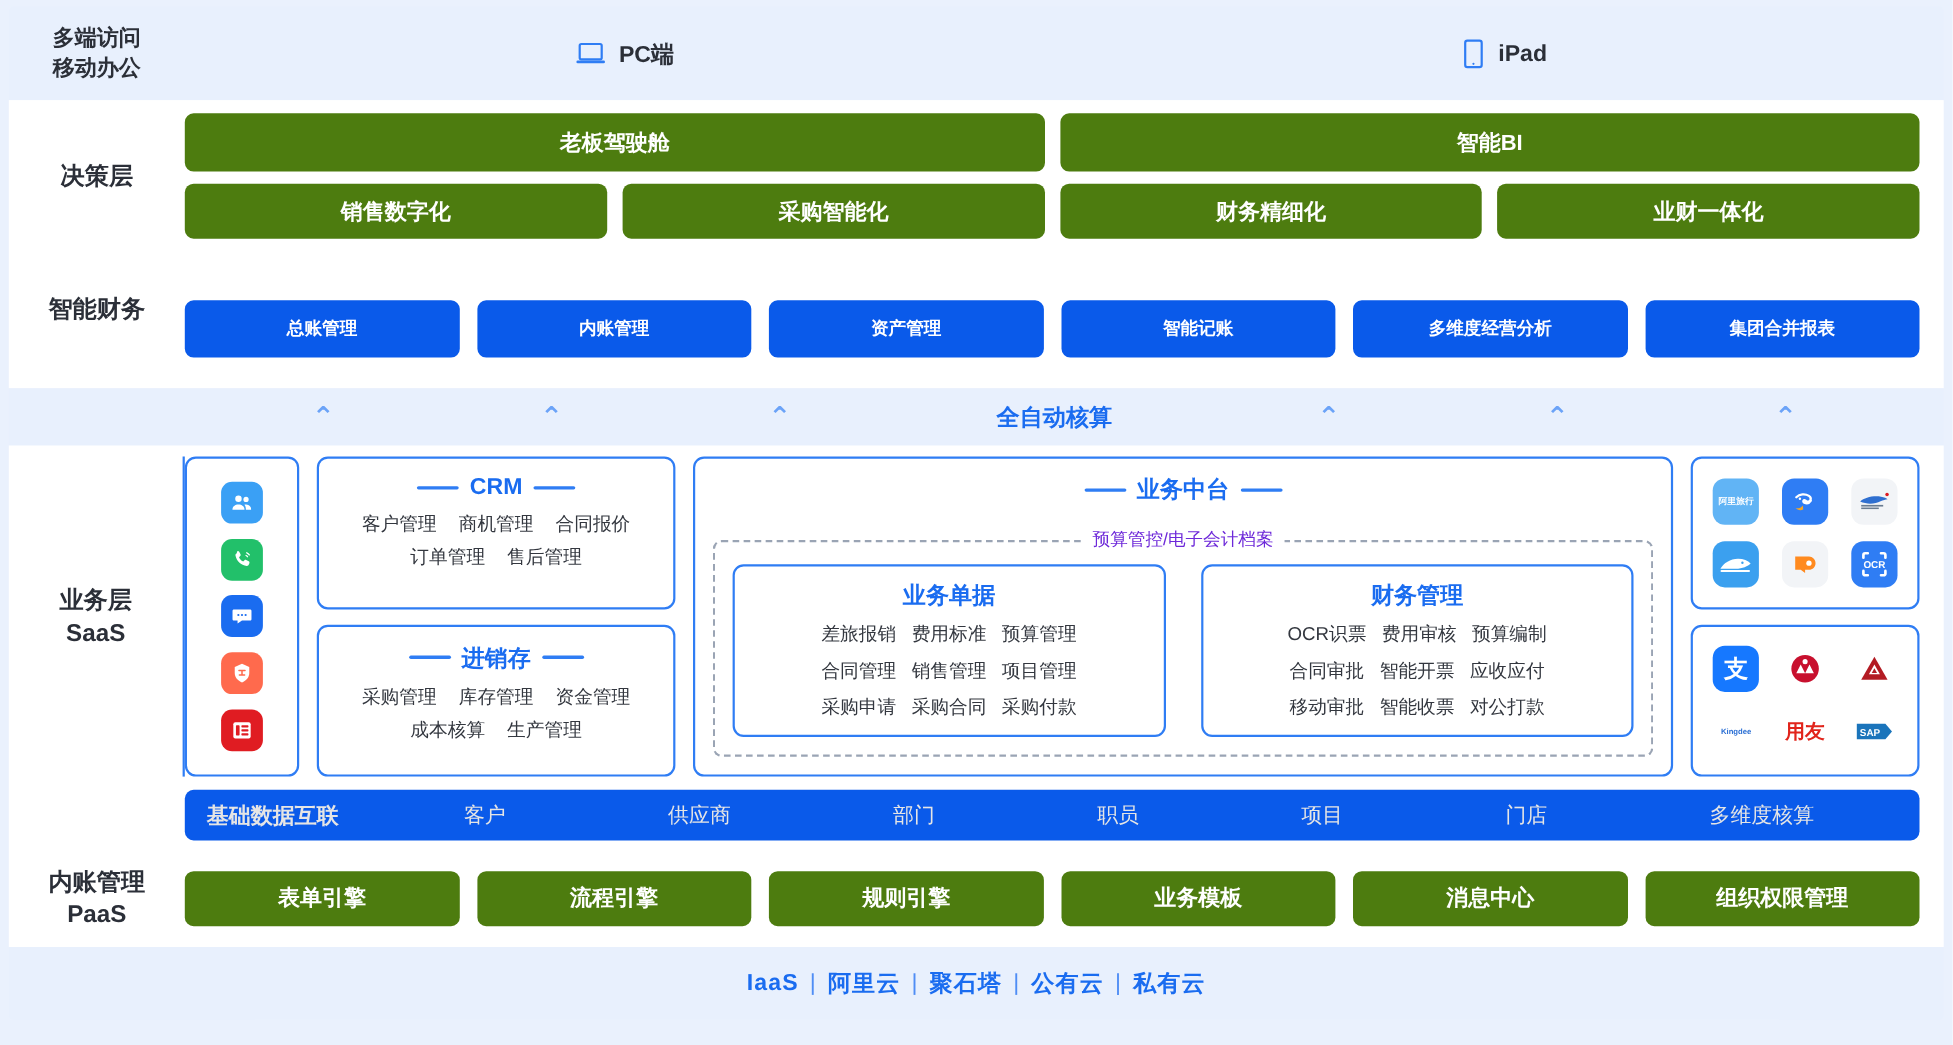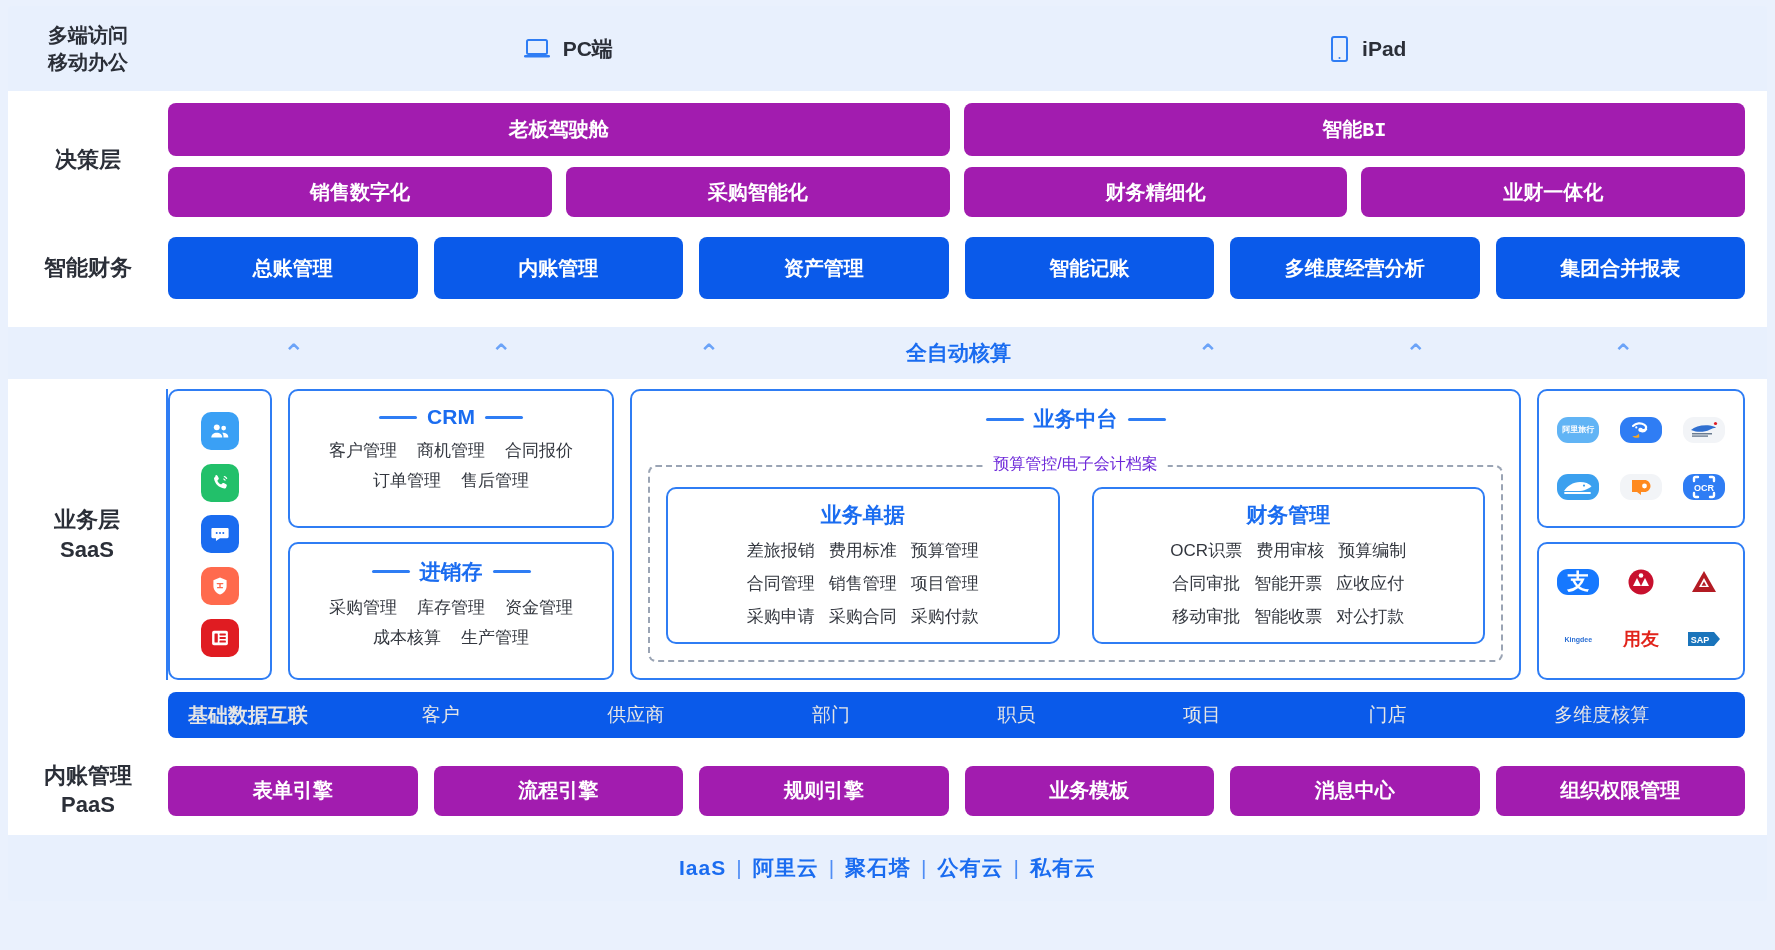--- a/index.html
+++ b/index.html
@@ -52,29 +52,29 @@
   .decision { padding: 12px 0 14px 0; }
   .dec-grid { display: flex; flex-direction: column; gap: 11px; }
   .dec-line { display: flex; gap: 14px; }
   .pill {
     display: flex; align-items: center; justify-content: center;
     border-radius: 8px;
     color: #ffffff;
     font-weight: bold;
     text-align: center;
   }
-  .pill-light { background: #a21caf; font-family: Liberation Mono, monospace; }
+  .pill-light { background: #4d7c0f; }
   .pill-strong { background: #0a5aea; }
   .dec-top { height: 53px; font-size: 20px; flex: 1; }
   .dec-sub { height: 50px; font-size: 20px; flex: 1; }
 
   
   .finance { padding: 6px 0 28px 0; }
   .fin-line { display: flex; gap: 16px; }
-  .fin-pill { height: 62px; font-size: 20px; flex: 1; }
+  .fin-pill { height: 52px; font-size: 16px; flex: 1; margin-top: 36px; }
 
   
   .arrowstrip {
     height: 52px; flex: 0 0 52px;
     background: #e8f0fd;
     display: flex; align-items: center;
   }
   .arrowstrip-spacer { width: 160px; flex: 0 0 160px; }
   .arrowstrip-body {
     flex: 1; display: flex; align-items: center; justify-content: space-around;
@@ -148,21 +148,21 @@
   .subcard { flex: 1; padding: 12px 10px 14px 10px; display: flex; flex-direction: column; }
   .subtitle { text-align: center; color: #1a6cf0; font-size: 21px; font-weight: bold; margin-bottom: 10px; }
   .subrows { display: flex; flex-direction: column; gap: 10px; }
   .subrow { display: flex; justify-content: center; gap: 14px; font-size: 17px; color: #33373f; }
 
   
   .col-right { width: 208px; flex: 0 0 208px; display: flex; flex-direction: column; gap: 14px; }
   .logo-panel { flex: 1; padding: 10px 8px; display: flex; flex-direction: column; justify-content: space-around; }
   .logo-line { display: flex; justify-content: space-around; align-items: center; }
   .logo {
-    width: 42px; height: 26px; border-radius: 11px;
+    width: 42px; height: 42px; border-radius: 11px;
     display: flex; align-items: center; justify-content: center;
     overflow: hidden;
     font-size: 9px; font-weight: bold;
   }
 
   
   .basebar-wrap { padding: 4px 22px 14px 160px; }
   .basebar {
     height: 46px; border-radius: 8px; background: #0a5aea;
     display: flex; align-items: center;

